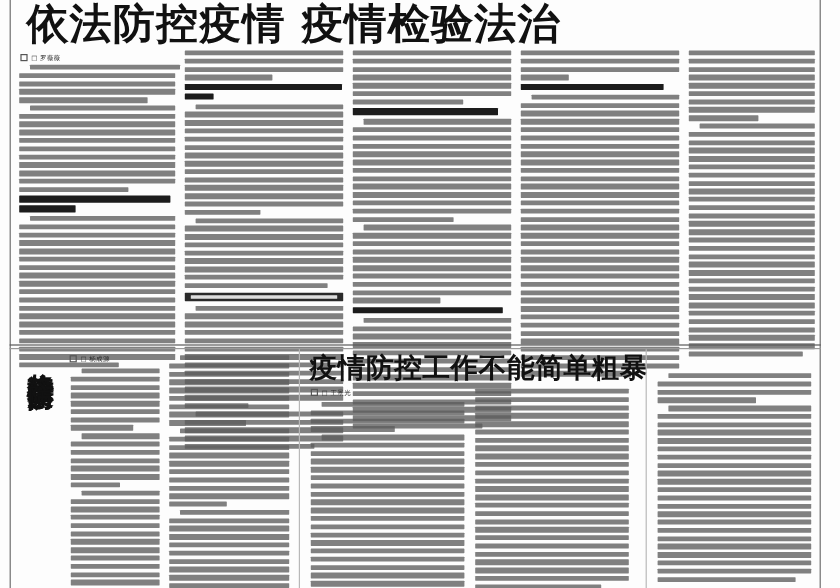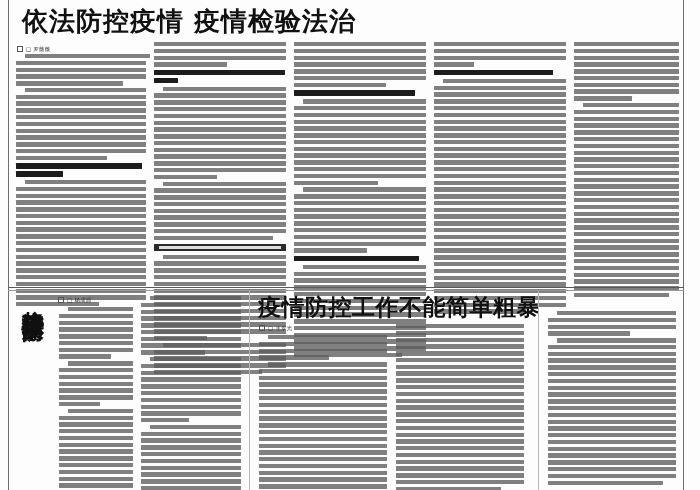--- a/index.html
+++ b/index.html
@@ -16,21 +16,21 @@
   .rule-left{position:absolute;left:8px;top:0;width:1px;height:490px;background:#6e6e6e;}
   .rule-right{position:absolute;left:683px;top:0;width:1px;height:490px;background:#6e6e6e;}
   .rule-mid{position:absolute;left:8px;top:287px;width:676px;height:1px;background:#5a5a5a;}
   .rule-mid2{position:absolute;left:8px;top:289.5px;width:676px;height:1px;background:#9a9a9a;}
 
   
   .top{position:absolute;left:0;top:0;width:700px;height:287px;}
   .headline-main{
     position:absolute;left:22px;top:4px;width:640px;height:34px;
     font-family:"DejaVu Sans","Liberation Sans",sans-serif;
-    font-weight:700;font-size:26px;line-height:34px;letter-spacing:1px;
+    font-weight:700;font-size:35px;line-height:34px;letter-spacing:1px;
     color:#111;white-space:nowrap;
   }
   .byline{
     font-size:5.4px;line-height:8px;color:#2b2b2b;white-space:nowrap;
     letter-spacing:.3px;
   }
   .byline .bx{
     display:inline-block;width:4px;height:4px;border:.7px solid #555;
     margin-right:3px;vertical-align:-1px;
   }

